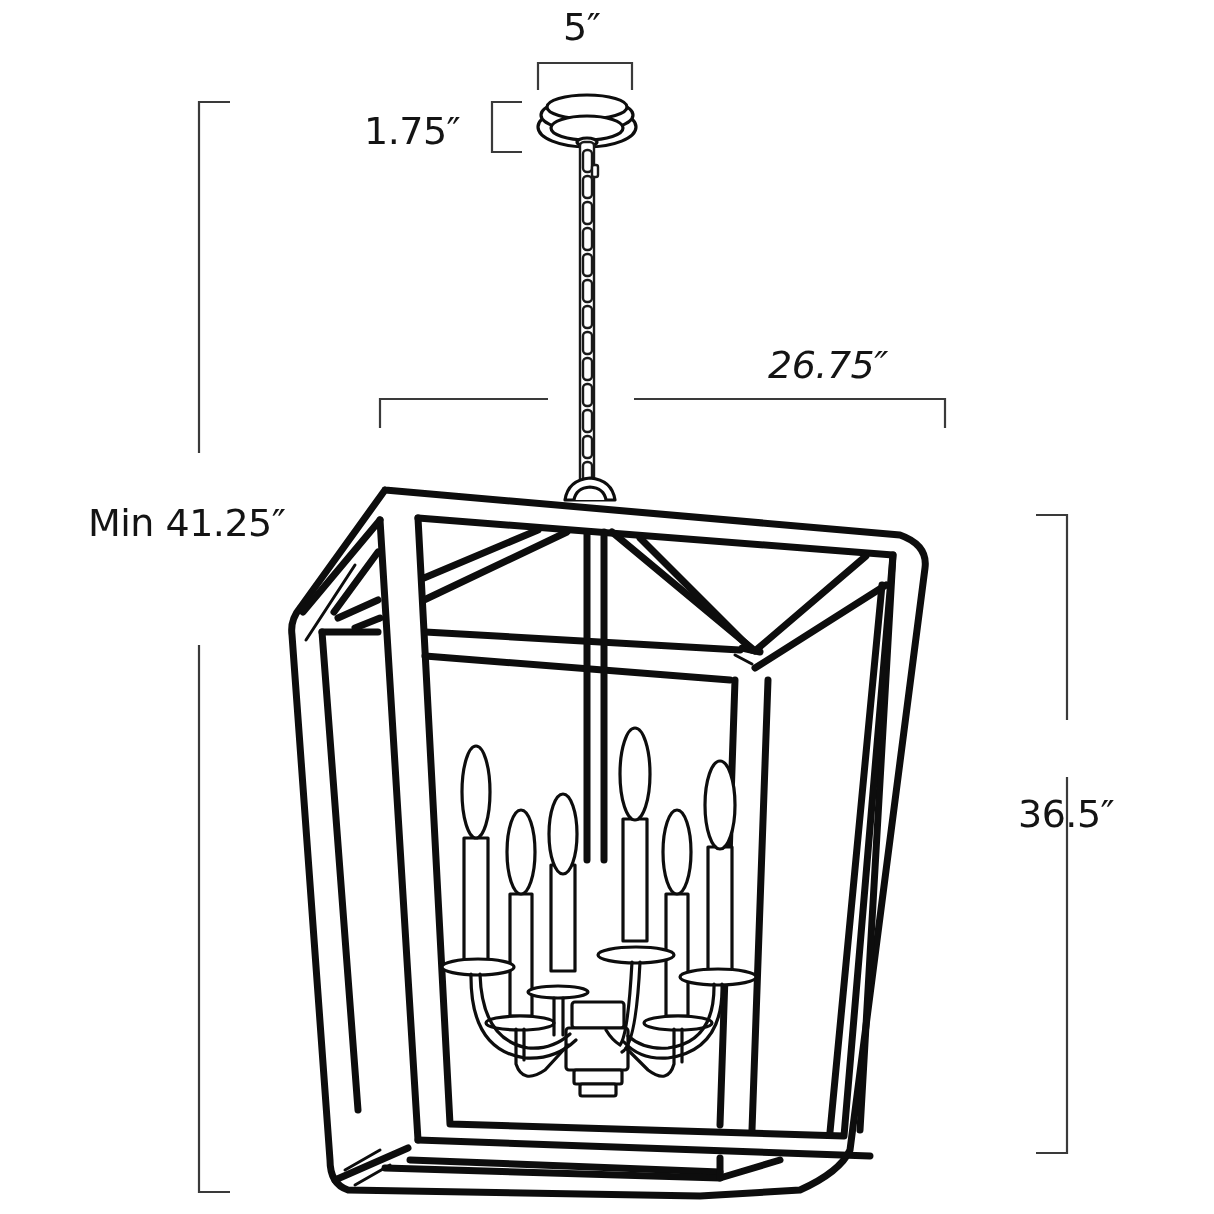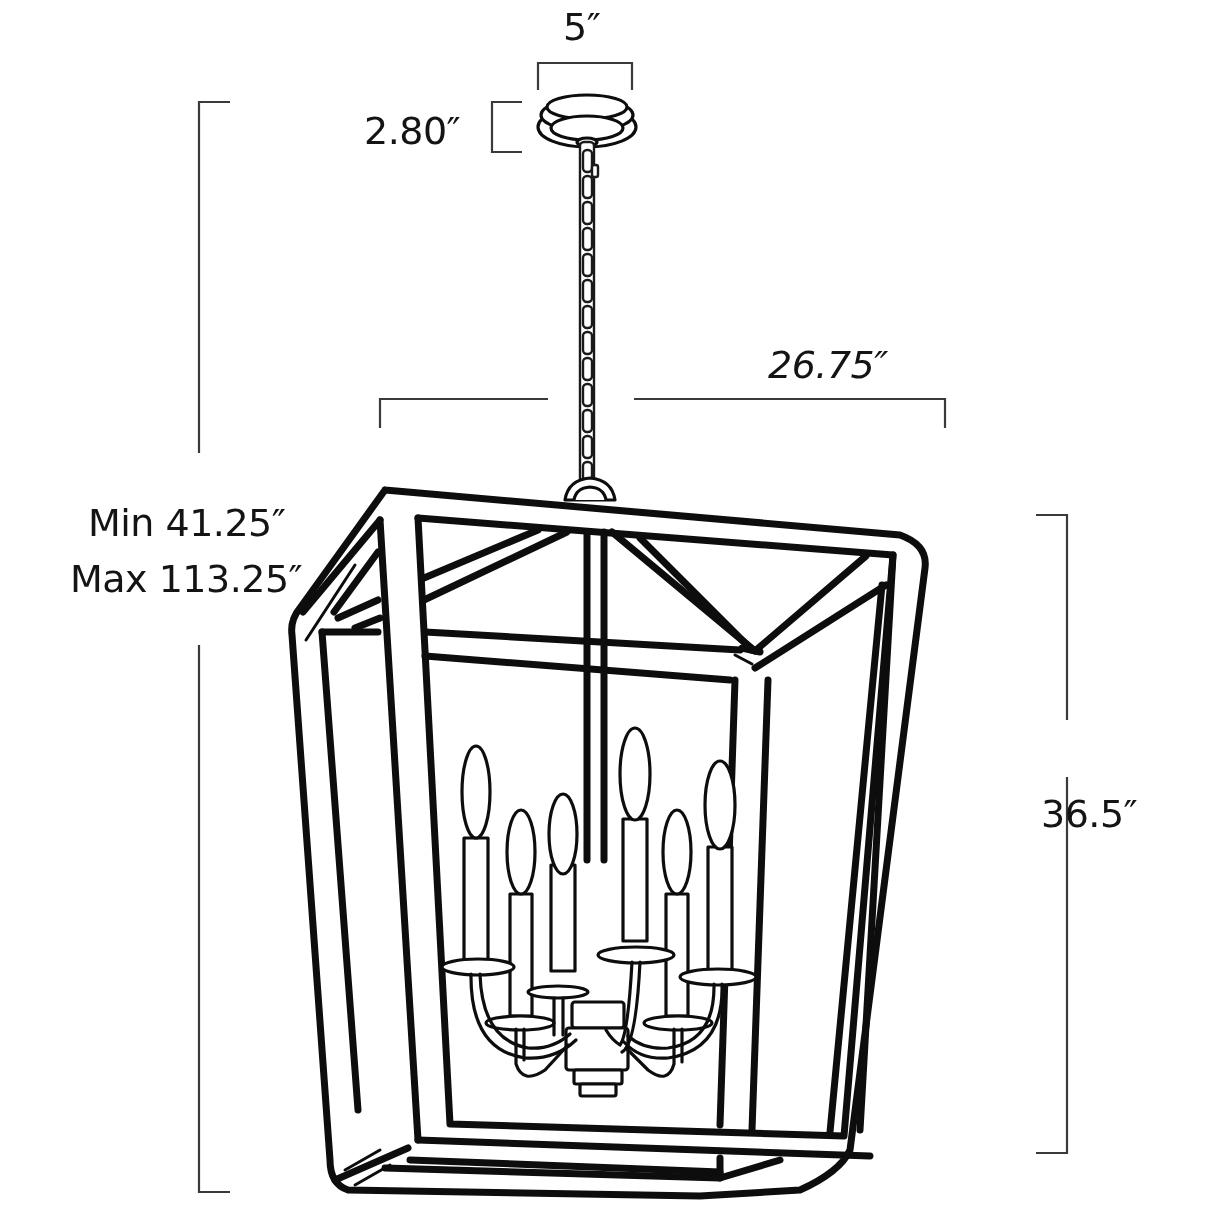--- a/index.html
+++ b/index.html
@@ -27,23 +27,23 @@
       font-size: 38px;
       line-height: 1;
       color: #141414;
       white-space: nowrap;
       letter-spacing: -0.5px;
       font-weight: 400;
     }
     #label-canopy-width { left: 563px; top: 8px; }
     #label-canopy-height { left: 364px; top: 112px; }
     #label-width { left: 768px; top: 346px; font-style: italic; }
-    #label-overall { left: 70px; top: 495px; text-align: left; line-height: 56px; }
+    #label-overall { left: 70px; top: 495px; text-align: right; line-height: 56px; }
     #label-overall span { display: block; }
-    #label-body-height { left: 1041px; top: 795px; }
+    #label-body-height { left: 1018px; top: 795px; }
     .dimline { stroke: #3a3a3a; stroke-width: 2.2; fill: none; }
     .frame { stroke: #0d0d0d; stroke-width: 7; fill: none; stroke-linejoin: round; stroke-linecap: round; }
     .frame-thin { stroke: #0d0d0d; stroke-width: 3; fill: none; stroke-linecap: round; }
     .fixture { stroke: #0d0d0d; stroke-width: 3.2; fill: #ffffff; stroke-linejoin: round; }
     .fixture-line { stroke: #0d0d0d; stroke-width: 3.2; fill: none; stroke-linecap: round; }
     .chain { stroke: #1a1a1a; stroke-width: 2.4; fill: #ffffff; }
   </style>
 </head>
 <body>
 
@@ -180,19 +180,18 @@
     <path class="fixture-line" d="M632,962 Q628,1035 620,1045 Q612,1040 606,1030"></path>
     <path class="fixture-line" d="M640,962 Q636,1045 622,1052"></path>
     <path class="fixture-line" d="M674,1029 L674,1064 Q668,1085 648,1070 L626,1048"></path>
     <path class="fixture-line" d="M682,1029 L682,1062"></path>
     <path class="fixture-line" d="M722,984 Q724,1050 668,1058 Q640,1060 624,1042"></path>
     <path class="fixture-line" d="M714,984 Q715,1042 668,1048 Q644,1050 628,1036"></path>
   </g>
 </svg>
 
 <div class="dim-label" id="label-canopy-width">5″</div>
-<div class="dim-label" id="label-canopy-height">2.80″</div>
+<div class="dim-label" id="label-canopy-height">1.75″</div>
 <div class="dim-label" id="label-width">26.75″</div>
 <div class="dim-label" id="label-overall">
   <span style="padding-left:18px;">Min 41.25″</span>
-  <span>Max 113.25″</span>
 </div>
 <div class="dim-label" id="label-body-height">36.5″</div>
 
 </body></html>

